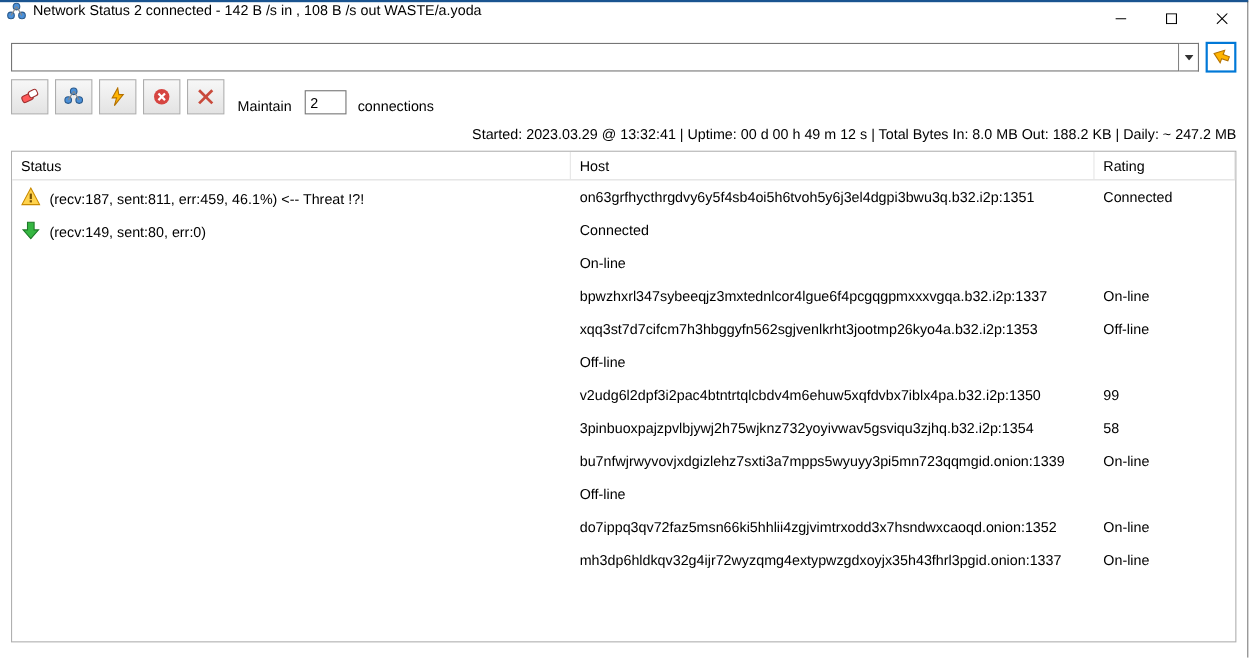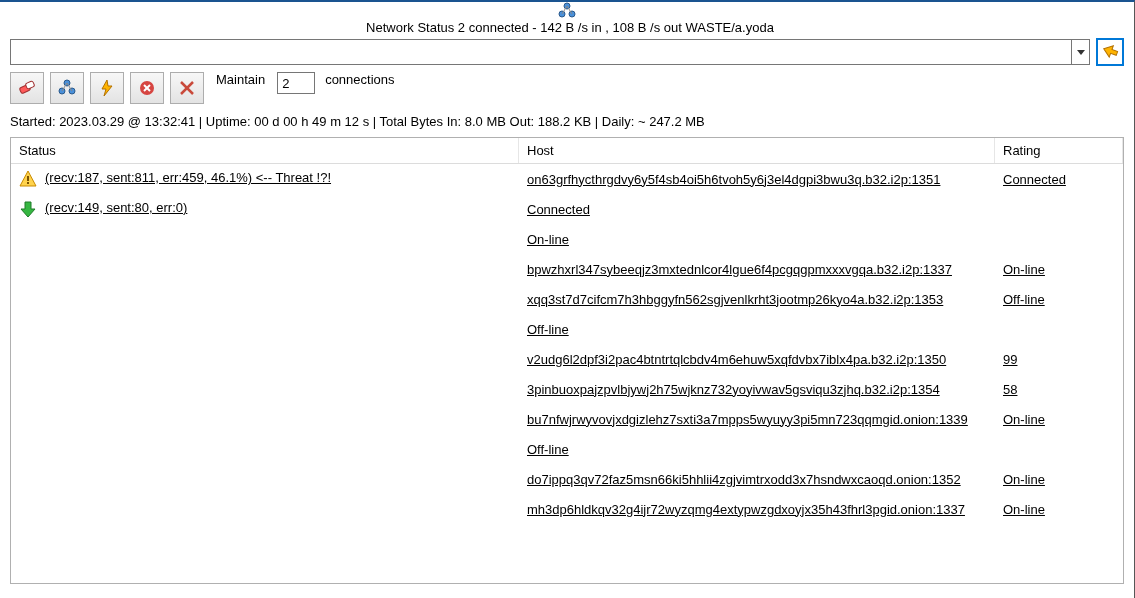--- a/index.html
+++ b/index.html
@@ -1,47 +1,47 @@
 <!DOCTYPE html>
 <html><head>
 <meta charset="utf-8">
 <style>
   * { box-sizing: border-box; }
   html, body { margin: 0; padding: 0; font-family: "Segoe UI", Tahoma, sans-serif; font-size: 13px; color: #000; background: #fff; }
   .window { width: 1135px; height: 598px; border-top: 2px solid #1a5490; border-right: 1px solid #565656; background: #fff; display: flex; flex-direction: column; }
-  .titlebar { height: 32px; display: flex; align-items: center; padding: 0 0 0 6px; flex-direction: column; }
+  .titlebar { height: 32px; display: flex; padding: 0 0 0 6px; }
   .titlebar .app-icon { width: 18px; height: 18px; margin-right: 6px; display: flex; align-items: center; justify-content: center; }
   .titlebar .title-text { flex: none; font-size: 13px; }
   .titlebar .spacer { flex: 1; }
   .win-controls { display: flex; height: 100%; }
   .win-btn { width: 46px; height: 30px; display: flex; align-items: center; justify-content: center; font-family: "Segoe MDL2 Assets", "Segoe UI Symbol", sans-serif; font-size: 11px; }
 
   .addrbar-row { padding: 4px 10px; display: flex; align-items: center; gap: 6px; }
   .addr-input { flex: 1; height: 26px; border: 1px solid #767676; padding: 0 6px; font-size: 13px; background: #fff; }
   .addr-dd { width: 18px; height: 26px; border: 1px solid #767676; border-left: none; display: flex; align-items: center; justify-content: center; background: #fff; }
   .addr-go { width: 28px; height: 28px; border: 2px solid #0078d7; display: flex; align-items: center; justify-content: center; background: #fff; }
 
-  .toolbar-row { padding: 2px 10px 6px 10px; display: flex; align-items: flex-start; gap: 6px; }
+  .toolbar-row { padding: 2px 10px 6px 10px; display: flex; align-items: flex-end; gap: 6px; }
   .tool-btn { width: 34px; height: 32px; border: 1px solid #adadad; background: linear-gradient(#f7f7f7,#e3e3e3); display: flex; align-items: center; justify-content: center; }
   .maintain-label { margin-left: 6px; }
   .maintain-input { width: 38px; height: 22px; border: 1px solid #767676; text-align: left; padding: 0 4px; margin: 0 4px 0 6px; font-size: 13px; }
   .conn-label { }
 
-  .info-line { padding: 4px 10px 8px 10px; font-size: 13px; }
+  .info-line { padding: 4px 10px 8px 10px; font-size: 13px; text-align: right; }
 
   .list-container { flex: 1; margin: 0 10px 14px 10px; border: 1px solid #b0b0b0; display: flex; flex-direction: column; overflow: hidden; }
   .list-header { display: flex; border-bottom: 1px solid #dcdcdc; background: #fff; height: 26px; align-items: center; }
   .col { padding: 4px 8px; font-size: 13px; }
   .col.status { width: 508px; }
   .col.host   { width: 476px; }
   .col.rating { flex: 1; }
   .hdr { border-right: 1px solid #e6e6e6; height: 100%; display: flex; align-items: center; }
   .list-body { flex: 1; overflow-y: auto; }
   .row { display: flex; height: 30px; align-items: center; }
-  .row .col { white-space: nowrap; overflow: hidden; text-overflow: ellipsis; display: flex; align-items: flex-start; gap: 8px; text-decoration: underline; }
+  .row .col { white-space: nowrap; overflow: hidden; text-overflow: ellipsis; display: flex; align-items: flex-end; gap: 8px; }
   .status-icon { width: 18px; height: 18px; flex: none; }
   .status-text { }
 
   svg { display: block; }
 </style>
 </head>
 <body>
 
 <div class="window">
 

